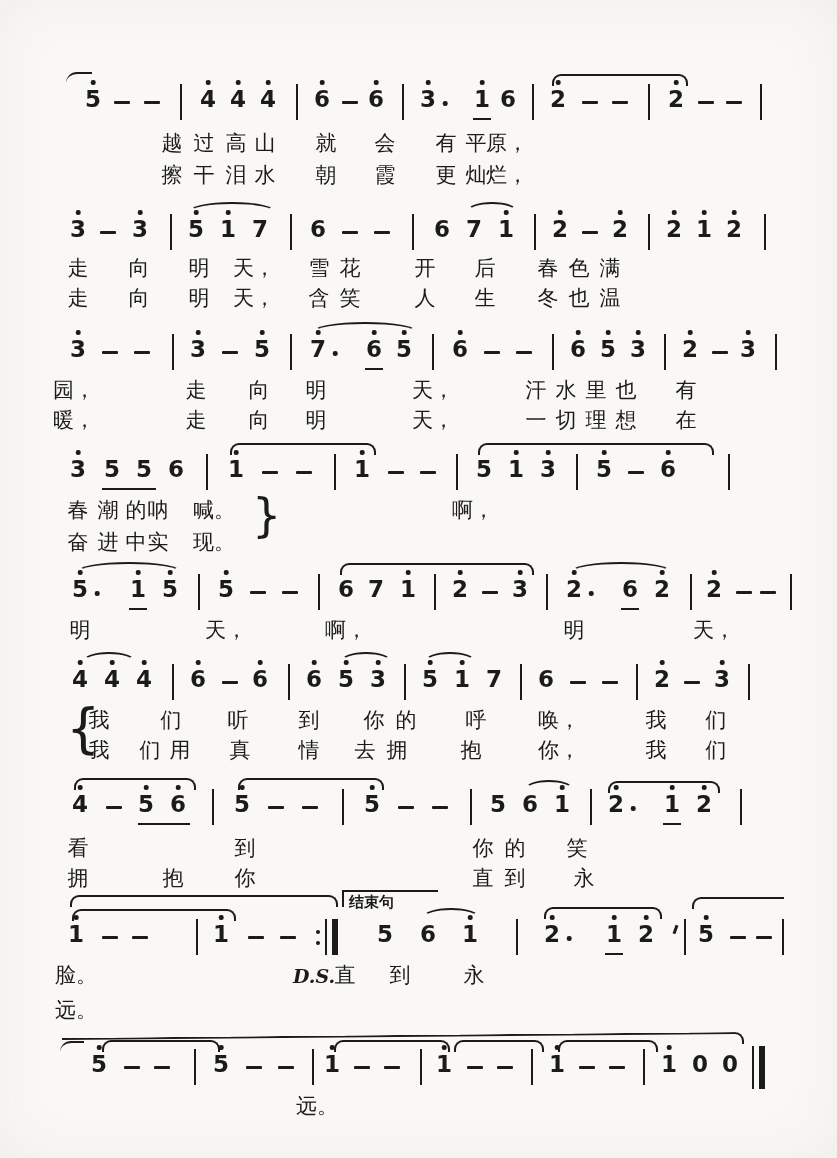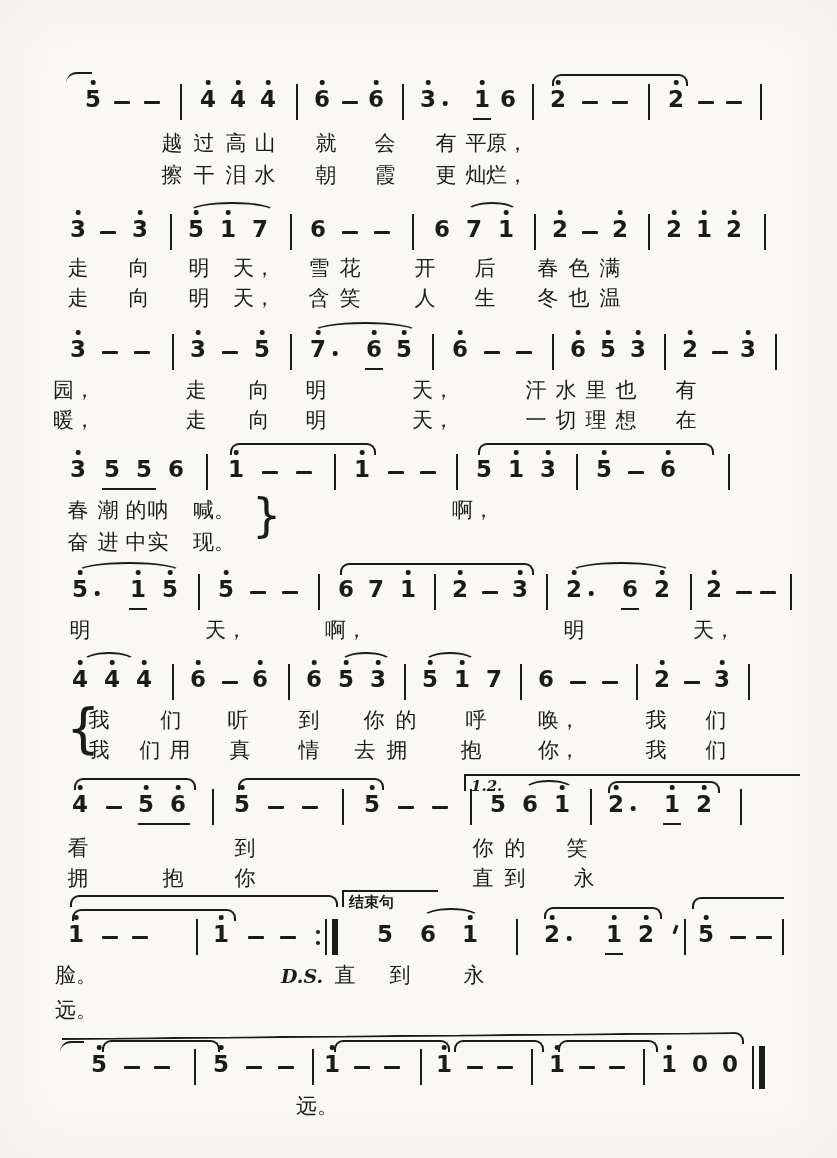--- a/index.html
+++ b/index.html
@@ -395,23 +395,20 @@
     <div class="lyric" style="left: 245px; top: 838px;">到</div>
     <div class="lyric" style="left: 483px; top: 838px;">你</div>
     <div class="lyric" style="left: 515px; top: 838px;">的</div>
     <div class="lyric" style="left: 577px; top: 838px;">笑</div>
     <div class="lyric" style="left: 78px; top: 868px;">拥</div>
     <div class="lyric" style="left: 173px; top: 868px;">抱</div>
     <div class="lyric" style="left: 245px; top: 868px;">你</div>
     <div class="lyric" style="left: 483px; top: 868px;">直</div>
     <div class="lyric" style="left: 515px; top: 868px;">到</div>
     <div class="lyric" style="left: 584px; top: 868px;">永</div>
-    <div class="bkt" style="left: 464px; top: 774px; width: 334px;">
-      <span class="bktlbl it">1.2.</span>
-    </div>
     <div class="note" style="left: 76px; top: 923px;">1</div>
     <div class="odot" style="left: 76px; top: 915px;"></div>
     <div class="dash" style="left: 102px; top: 936px;"></div>
     <div class="dash" style="left: 132px; top: 936px;"></div>
     <div class="bar" style="left: 196px; top: 919px;"></div>
     <div class="note" style="left: 221px; top: 923px;">1</div>
     <div class="odot" style="left: 221px; top: 915px;"></div>
     <div class="dash" style="left: 248px; top: 936px;"></div>
     <div class="dash" style="left: 280px; top: 936px;"></div>
     <div class="rdot" style="left: 316px; top: 930px;"></div>
@@ -437,21 +434,21 @@
     <div class="odot" style="left: 706px; top: 915px;"></div>
     <div class="dash" style="left: 730px; top: 936px;"></div>
     <div class="dash" style="left: 756px; top: 936px;"></div>
     <div class="bar" style="left: 782px; top: 919px;"></div>
     <div class="slur sq" style="left: 70px; top: 895px; width: 264px;"></div>
     <div class="slur sq" style="left: 72px; top: 909px; width: 160px;"></div>
     <div class="slur arc" style="left: 422px; top: 908px; width: 54px;"></div>
     <div class="slur sq" style="left: 544px; top: 907px; width: 114px;"></div>
     <div class="slur sqL" style="left: 692px; top: 897px; width: 90px;"></div>
     <div class="lyric" style="left: 76px; top: 965px;">脸。</div>
-    <div class="lyric it" style="left: 302px; top: 965px;">D.S.</div>
+    <div class="lyric it" style="left: 314px; top: 965px;">D.S.</div>
     <div class="lyric" style="left: 345px; top: 965px;">直</div>
     <div class="lyric" style="left: 400px; top: 965px;">到</div>
     <div class="lyric" style="left: 474px; top: 965px;">永</div>
     <div class="lyric" style="left: 76px; top: 1000px;">远。</div>
     <div class="bkt" style="left: 342px; top: 890px; width: 94px;">
       <span class="bktlbl cjk">结束句</span>
     </div>
     <div class="note" style="left: 99px; top: 1053px;">5</div>
     <div class="odot" style="left: 99px; top: 1045px;"></div>
     <div class="dash" style="left: 124px; top: 1066px;"></div>

